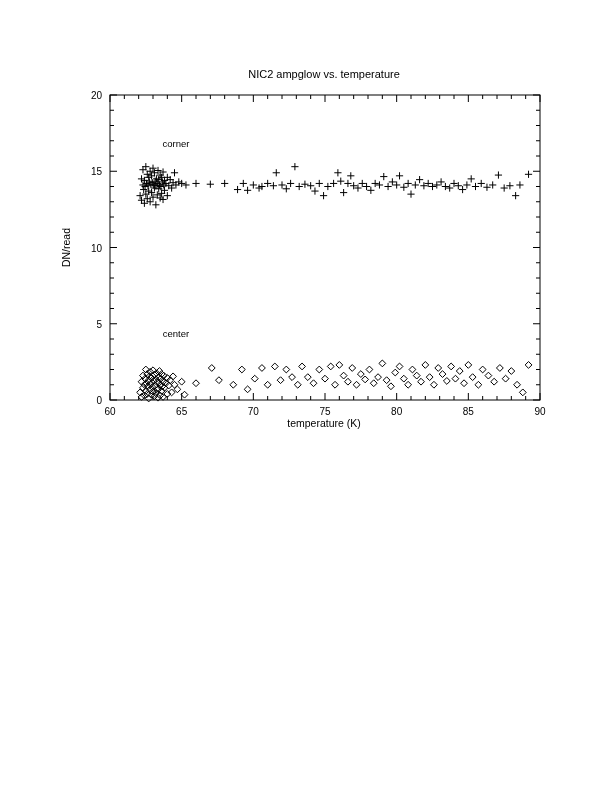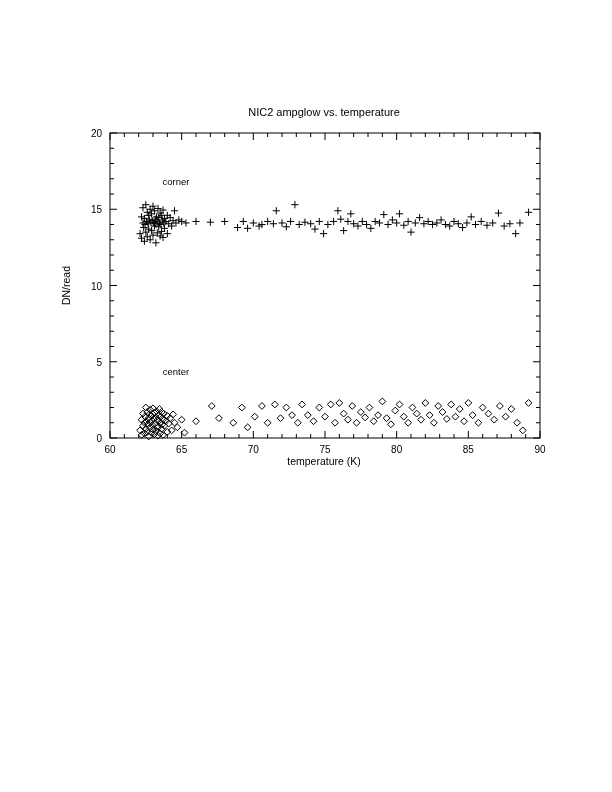--- a/index.html
+++ b/index.html
@@ -18,21 +18,20 @@
     position: relative;
     width: 612px;
     height: 792px;
   }
   #figure {
     position: absolute;
     left: 0;
     top: 0;
     width: 508px;
     height: 460px;
-    margin-top: 38px;
   }
   svg {
     display: block;
   }
   .axis-line {
     stroke: #000000;
     stroke-width: 1;
     fill: none;
   }
   .tick {

